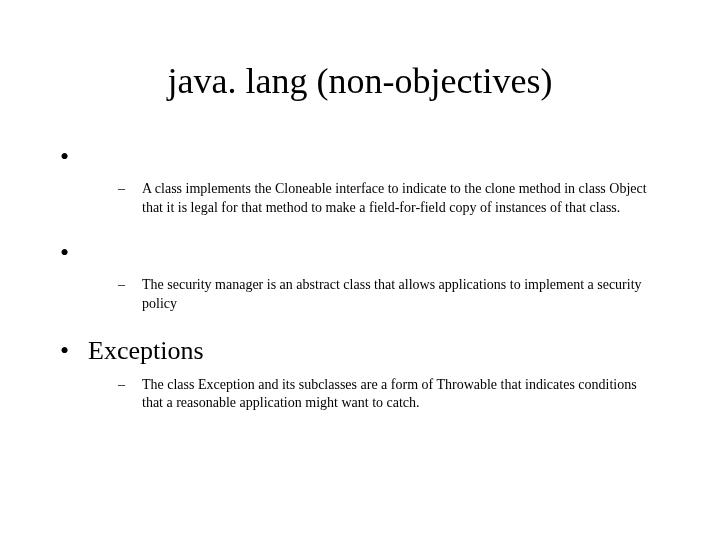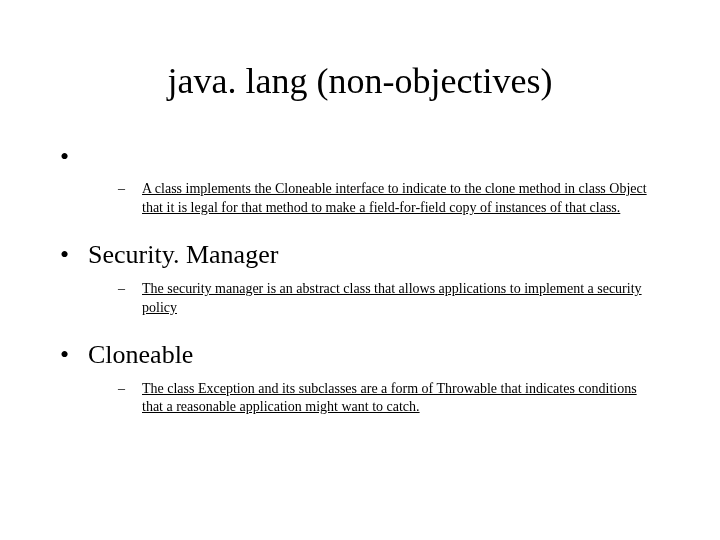--- a/index.html
+++ b/index.html
@@ -56,21 +56,20 @@
     font-size: 14px;
     line-height: 1.35;
     margin-bottom: 6px;
   }
   .dash {
     width: 24px;
     flex: 0 0 24px;
   }
   .sub-text {
     padding-right: 6px;
-    text-decoration: underline;
   }
 </style>
 </head>
 <body>
 
 <div class="slide">
   <h1 class="title">java. lang (non-objectives)</h1>
 
   <ul class="top">
 
@@ -82,34 +81,33 @@
         <li>
           <span class="dash">–</span>
           <span class="sub-text">A class implements the Cloneable interface to indicate to the clone method in class Object that it is legal for that method to make a field-for-field copy of instances of that class.</span>
         </li>
       </ul>
     </li>
 
     <li>
       <div class="bullet-row">
         <span class="dot">•</span>
-        <span class="top-label">Security. Manager</span>
       </div>
       <ul class="sub">
         <li>
           <span class="dash">–</span>
           <span class="sub-text">The security manager is an abstract class that allows applications to implement a security policy</span>
         </li>
       </ul>
     </li>
 
     <li>
       <div class="bullet-row">
         <span class="dot">•</span>
-        <span class="top-label">Cloneable</span>
+        <span class="top-label">Exceptions</span>
       </div>
       <ul class="sub">
         <li>
           <span class="dash">–</span>
           <span class="sub-text">The class Exception and its subclasses are a form of Throwable that indicates conditions that a reasonable application might want to catch.</span>
         </li>
       </ul>
     </li>
 
   </ul>

